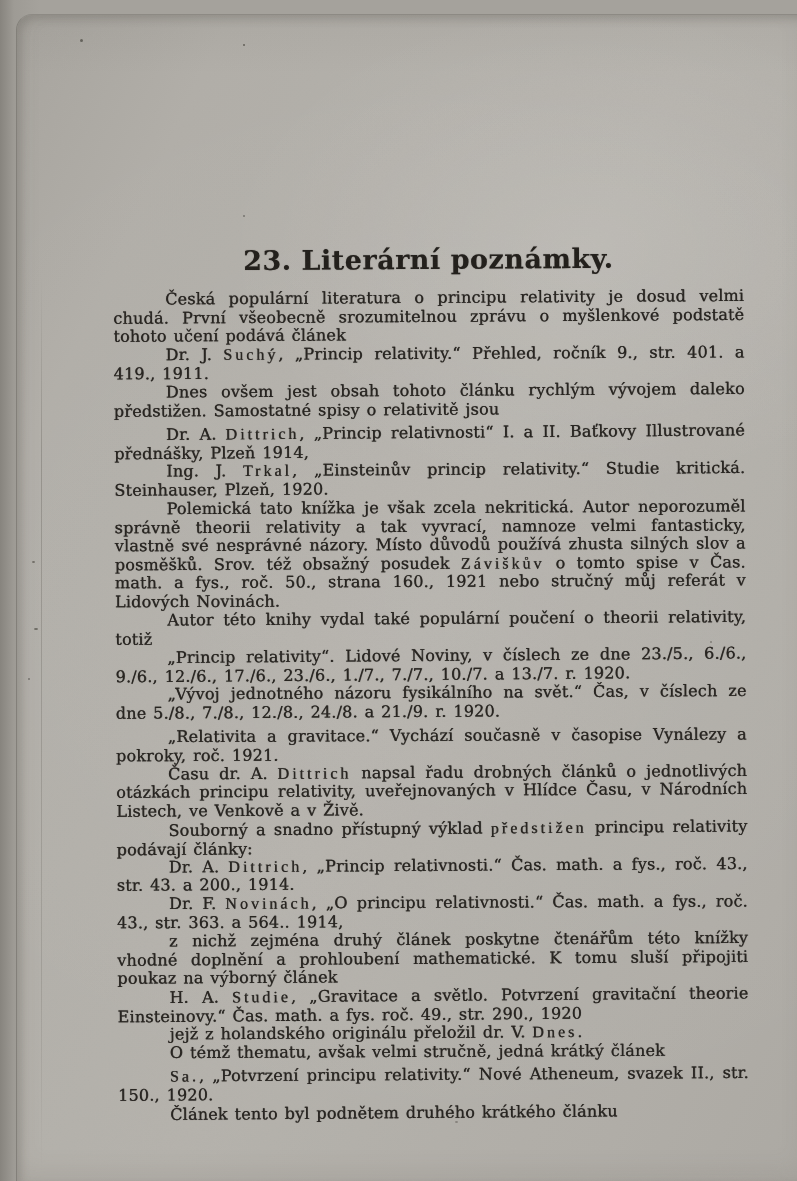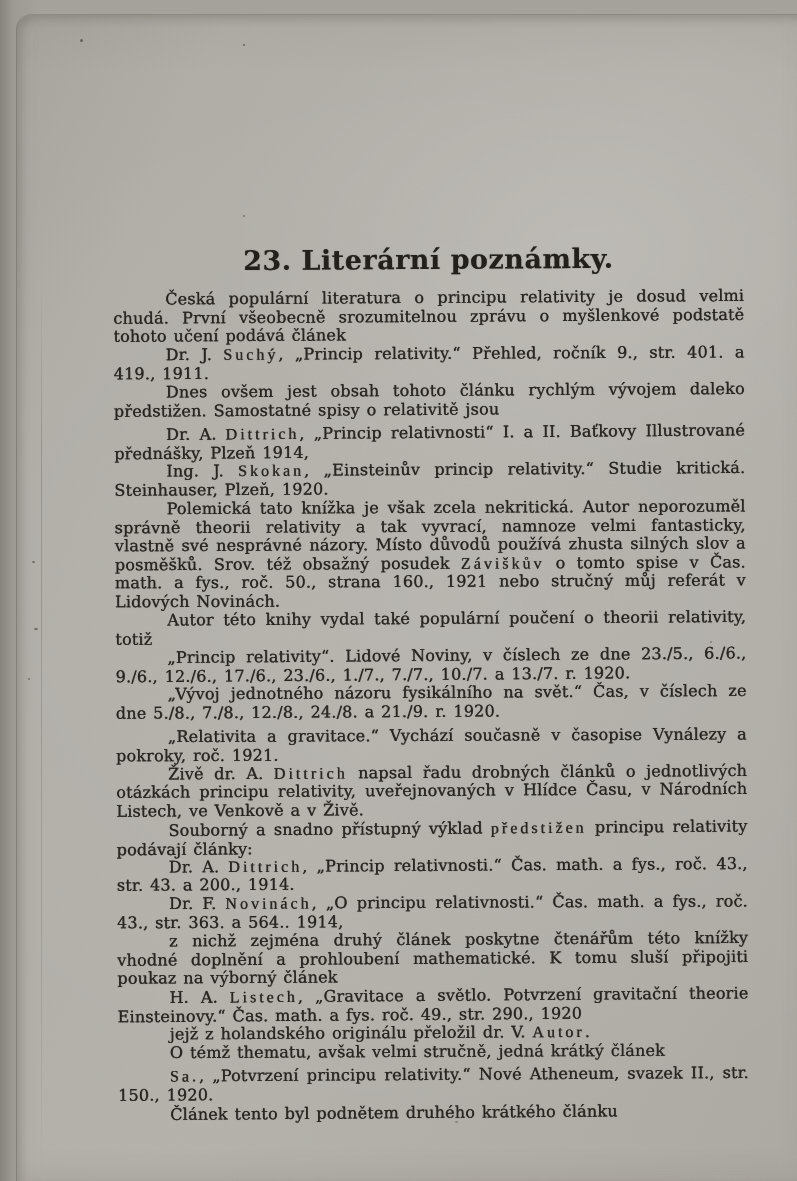--- a/index.html
+++ b/index.html
@@ -109,33 +109,33 @@
   <div class="speck" style="left:693px; top:626px; width:2px; height:2px; opacity:.5;"></div>
   <div class="speck" style="left:438px; top:1106px; width:3px; height:2px; opacity:.45;"></div>
 
   <div class="tilt">
     <h1 class="heading">23. Literární poznámky.</h1>
     <div id="text-block">
         <p class="para"><span>Česká populární literatura o principu relativity je dosud velmi chudá. První všeobecně srozumitelnou zprávu o myšlenkové podstatě tohoto učení podává článek</span></p>
         <p class="para"><span>Dr. J. </span><span class="sperr">Suchý</span><span>, „Princip relativity.“ Přehled, ročník 9., str. 401. a 419., 1911.</span></p>
         <p class="para"><span>Dnes ovšem jest obsah tohoto článku rychlým vývojem daleko předstižen. Samostatné spisy o relativitě jsou</span></p>
         <p class="para gap"><span>Dr. A. </span><span class="sperr">Dittrich</span><span>, „Princip relativnosti“ I. a II. Baťkovy Illustrované přednášky, Plzeň 1914,</span></p>
-        <p class="para"><span>Ing. J. </span><span class="sperr">Skokan</span><span>, „Einsteinův princip relativity.“ Studie kritická. Steinhauser, Plzeň, 1920.</span></p>
+        <p class="para"><span>Ing. J. </span><span class="sperr">Trkal</span><span>, „Einsteinův princip relativity.“ Studie kritická. Steinhauser, Plzeň, 1920.</span></p>
         <p class="para"><span>Polemická tato knížka je však zcela nekritická. Autor neporozuměl správně theorii relativity a tak vyvrací, namnoze velmi fantasticky, vlastně své nesprávné názory. Místo důvodů používá zhusta silných slov a posměšků. Srov. též obsažný posudek </span><span class="sperr">Záviškův</span><span> o tomto spise v Čas. math. a fys., roč. 50., strana 160., 1921 nebo stručný můj referát v Lidových Novinách.</span></p>
         <p class="para"><span>Autor této knihy vydal také populární poučení o theorii relativity, totiž</span></p>
         <p class="para"><span>„Princip relativity“. Lidové Noviny, v číslech ze dne 23./5., 6./6., 9./6., 12./6., 17./6., 23./6., 1./7., 7./7., 10./7. a 13./7. r. 1920.</span></p>
         <p class="para"><span>„Vývoj jednotného názoru fysikálního na svět.“ Čas, v číslech ze dne 5./8., 7./8., 12./8., 24./8. a 21./9. r. 1920.</span></p>
         <p class="para gap"><span>„Relativita a gravitace.“ Vychází současně v časopise Vynálezy a pokroky, roč. 1921.</span></p>
-        <p class="para"><span>Živě dr. A. </span><span class="sperr">Dittrich</span><span> napsal řadu drobných článků o jednotlivých otázkách principu relativity, uveřejnovaných v Hlídce Času, v Národních Listech, ve Venkově a v Živě.</span></p>
+        <p class="para"><span>Času dr. A. </span><span class="sperr">Dittrich</span><span> napsal řadu drobných článků o jednotlivých otázkách principu relativity, uveřejnovaných v Hlídce Času, v Národních Listech, ve Venkově a v Živě.</span></p>
         <p class="para"><span>Souborný a snadno přístupný výklad </span><span class="sperr">předstižen</span><span> principu relativity podávají články:</span></p>
         <p class="para"><span>Dr. A. </span><span class="sperr">Dittrich</span><span>, „Princip relativnosti.“ Čas. math. a fys., roč. 43., str. 43. a 200., 1914.</span></p>
         <p class="para"><span>Dr. F. </span><span class="sperr">Novinách</span><span>, „O principu relativnosti.“ Čas. math. a fys., roč. 43., str. 363. a 564.. 1914,</span></p>
         <p class="para"><span>z nichž zejména druhý článek poskytne čtenářům této knížky vhodné doplnění a prohloubení mathematické. K tomu sluší připojiti poukaz na výborný článek</span></p>
-        <p class="para"><span>H. A. </span><span class="sperr">Listech</span><span>, „Gravitace a světlo. Potvrzení gravitační theorie Einsteinovy.“ Čas. math. a fys. roč. 49., str. 290., 1920</span></p>
-        <p class="para"><span>jejž z holandského originálu přeložil dr. V. </span><span class="sperr">Autor</span><span>.</span></p>
+        <p class="para"><span>H. A. </span><span class="sperr">Studie</span><span>, „Gravitace a světlo. Potvrzení gravitační theorie Einsteinovy.“ Čas. math. a fys. roč. 49., str. 290., 1920</span></p>
+        <p class="para"><span>jejž z holandského originálu přeložil dr. V. </span><span class="sperr">Dnes</span><span>.</span></p>
         <p class="para"><span>O témž thematu, avšak velmi stručně, jedná krátký článek</span></p>
         <p class="para gap"><span class="sperr">Sa.</span><span>, „Potvrzení principu relativity.“ Nové Atheneum, svazek II., str. 150., 1920.</span></p>
         <p class="para"><span>Článek tento byl podnětem druhého krátkého článku</span></p>
       </div>
   </div>
 
   <svg class="grain" xmlns="http://www.w3.org/2000/svg">
     <filter id="paperNoise">
       <feTurbulence type="fractalNoise" baseFrequency="0.8" numOctaves="2" stitchTiles="stitch" result="n"></feTurbulence>
       <feColorMatrix in="n" type="matrix" values="0 0 0 0 0.35  0 0 0 0 0.34  0 0 0 0 0.32  0.35 0.35 0.35 0 0"></feColorMatrix>

